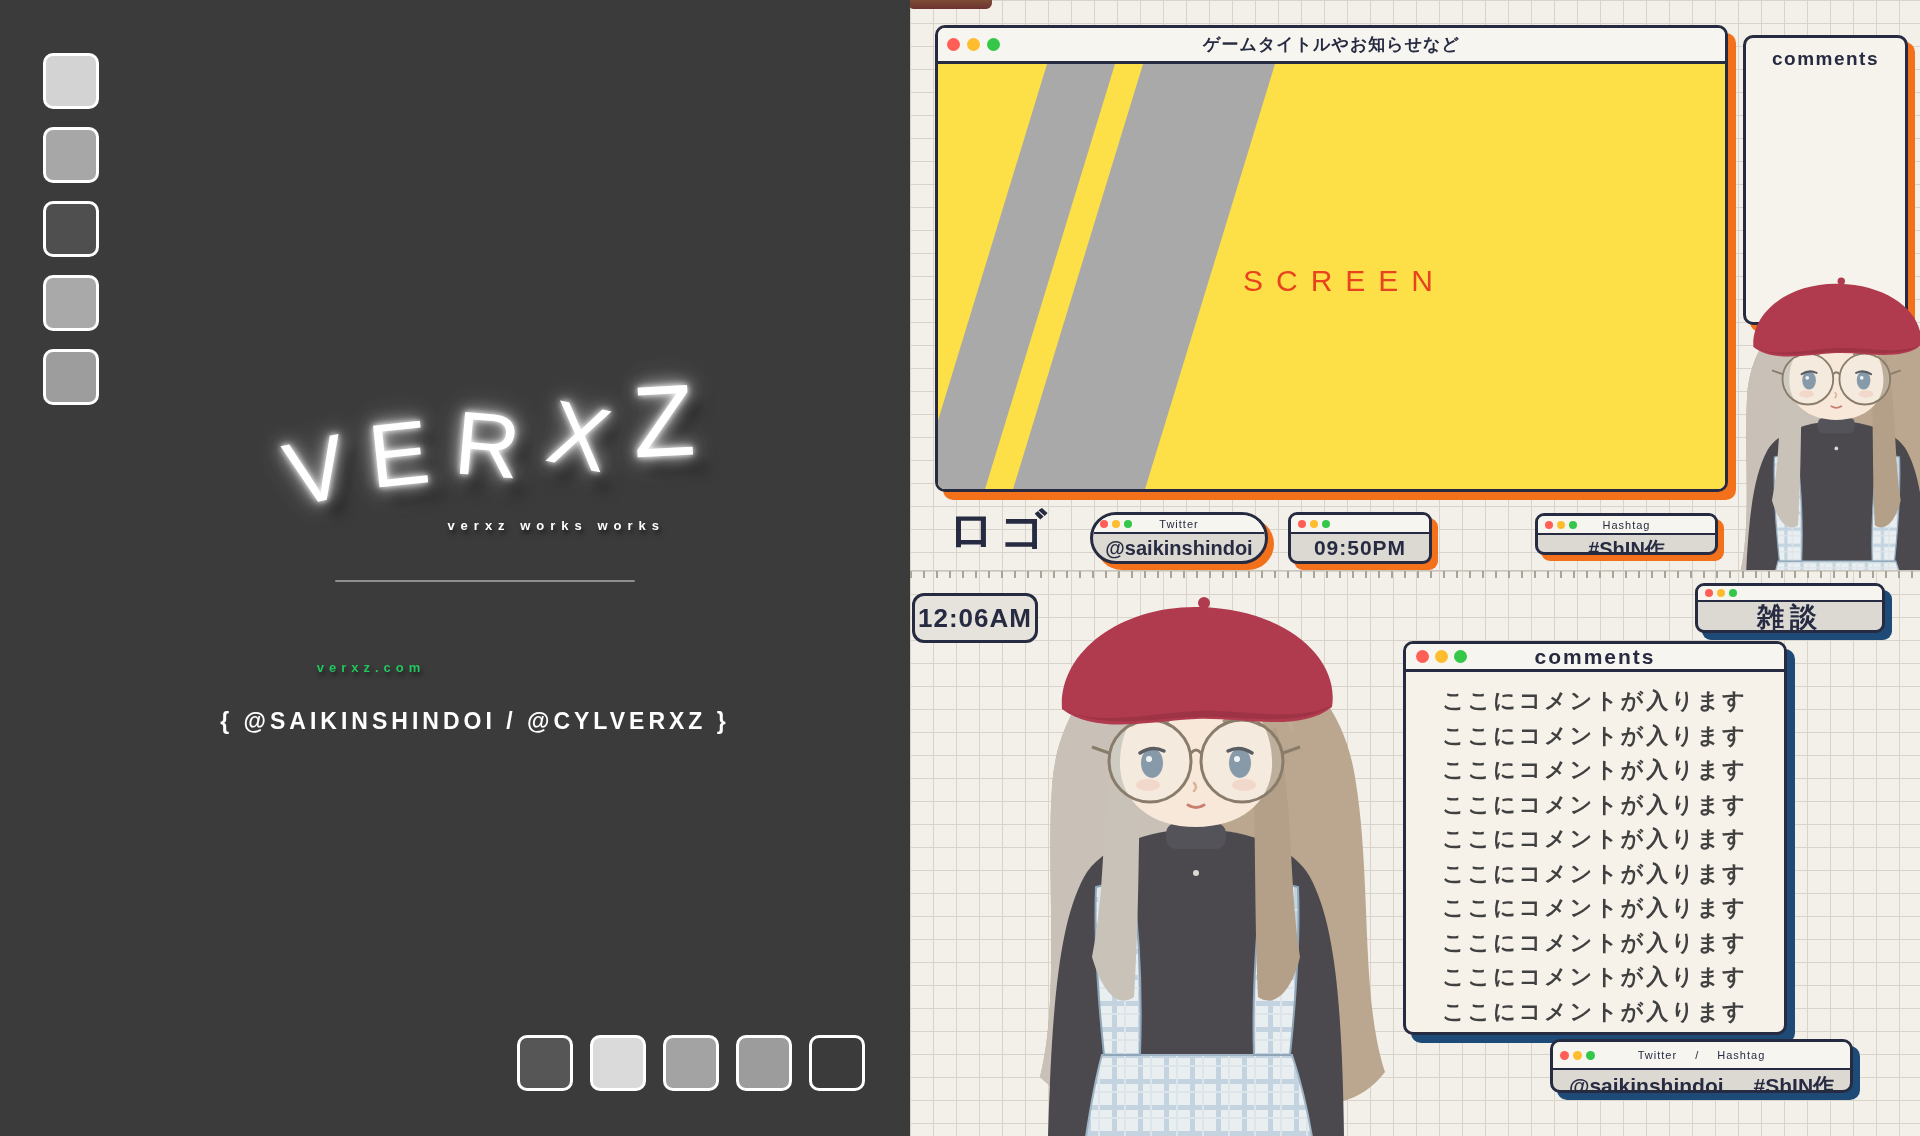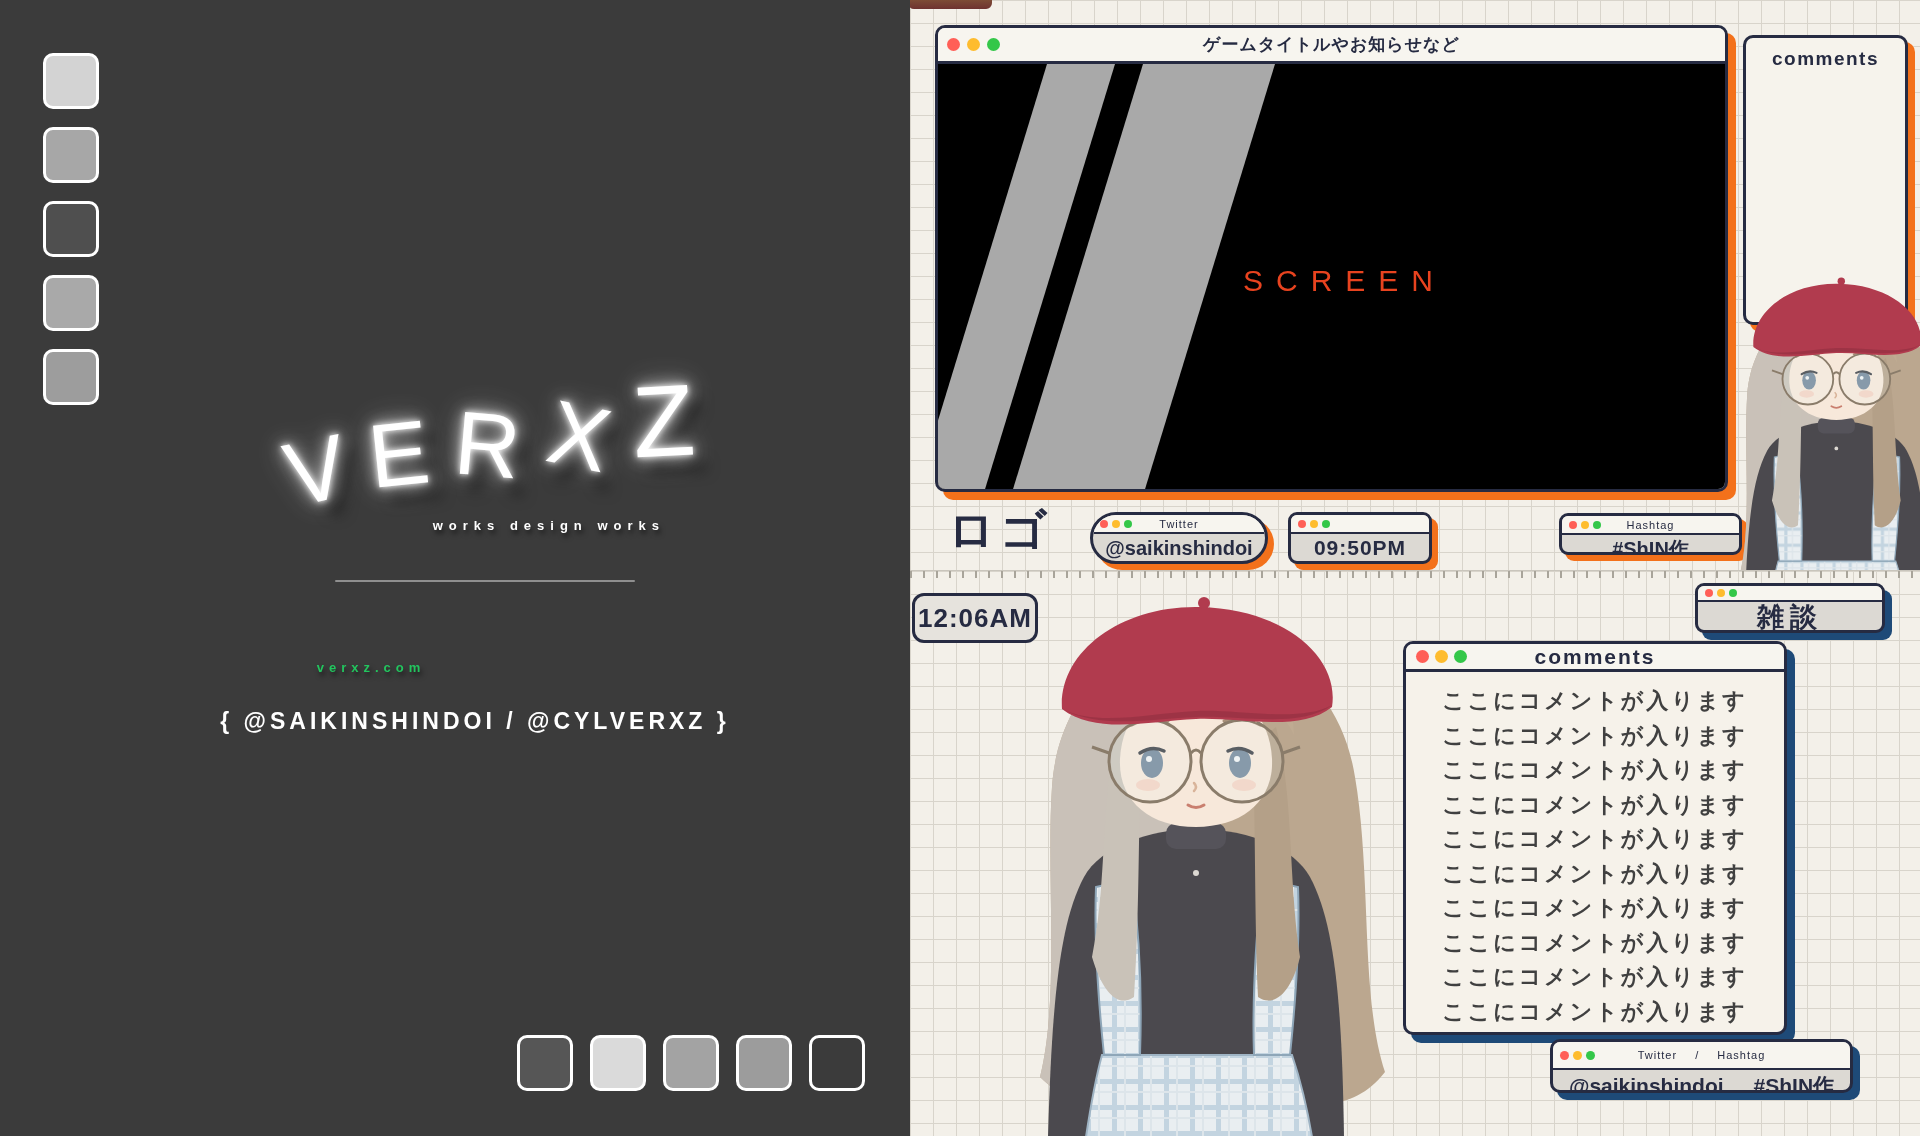--- a/index.html
+++ b/index.html
@@ -57,21 +57,21 @@
   .dot.r { background:#ff5f57; } .dot.y { background:#febc2e; } .dot.g { background:#34c749; }
 
   .game-window { position:absolute; left:25px; top:25px; width:793px; height:467px;
       background:#f6f3ec; border:3px solid #262b42; border-radius:10px;
       box-shadow:8px 8px 0 #f3711b; }
   .game-titlebar { position:relative; height:33px; display:flex; justify-content:center; align-items:center;
       background:#f7f5ef; border-radius:7px 7px 0 0; }
   .game-titlebar .lights { position:absolute; left:9px; top:10px; }
   .game-titlebar .dot { width:13px; height:13px; }
   .game-title { font-size:17px; font-weight:700; letter-spacing:1px; }
-  .screen { position:absolute; left:0; right:0; top:33px; bottom:0; background:#000000;
+  .screen { position:absolute; left:0; right:0; top:33px; bottom:0; background:#fde047;
       border-top:3px solid #262b42; border-radius:0 0 7px 7px; overflow:hidden; }
   .stripe { position:absolute; top:0; height:100%; background:#a9a9a9;
       transform:skewX(-17deg); transform-origin:top left; }
   .stripe.a { left:109px; width:68px; }
   .stripe.b { left:205px; width:132px; }
   .screen-label { position:absolute; left:305px; top:200px; font-size:30px; letter-spacing:13px;
       font-weight:400; }
 
   .logo-placeholder { position:absolute; left:38px; top:500px; font-size:46px; font-weight:800;
       letter-spacing:5px; }
@@ -80,21 +80,21 @@
       box-shadow:6px 6px 0 #f3711b; overflow:hidden; }
   .mini-header { position:relative; height:19px; background:#f7f5ef; border-bottom:2px solid #262b42;
       display:flex; justify-content:center; align-items:center; }
   .mini-header .lights { position:absolute; left:7px; gap:4px; }
   .mini-header .dot { width:8px; height:8px; }
   .mini-label { font-size:11px; font-weight:400; letter-spacing:1px; }
   .mini-body { display:flex; justify-content:center; align-items:center; font-weight:700; }
 
   .w-twitter { left:180px; top:512px; width:178px; height:52px;border-radius:26px; }
   .w-time    { left:378px; top:512px; width:144px; height:52px; }
-  .w-hashtag { left:649px; top:513px; width:183px; height:42px; }
+  .w-hashtag { left:625px; top:513px; width:183px; height:42px; }
   .w-twitter .mini-body, .w-hashtag .mini-body { font-size:20px; height:28px; }
   .w-time .mini-body { font-size:21px; height:28px; letter-spacing:1px; }
 
   .comments-panel { position:absolute; left:833px; top:35px; width:165px; height:290px;
       background:#f6f3ec; border:3px solid #262b42; border-radius:10px;
       box-shadow:7px 7px 0 #f3711b; text-align:center; }
   .comments-panel-title { margin-top:10px; font-size:19px; font-weight:700; letter-spacing:1.5px; }
 
   
   .time-badge { position:absolute; left:2px; top:22px; width:126px; height:50px;
@@ -193,21 +193,21 @@
       </div>
 
     <div class="neon-logo">
       <span class="neon-letter nl0">V</span>
       <span class="neon-letter nl1">E</span>
       <span class="neon-letter nl2">R</span>
       <span class="neon-letter nl3">X</span>
       <span class="neon-letter nl4">Z</span>
     </div>
 
-    <div class="logo-tagline">works design works</div>
+    <div class="logo-tagline">verxz works works</div>
     <div class="divider-line"></div>
     <div class="website">verxz.com</div>
     <div class="handles">{ @SAIKINSHINDOI / @CYLVERXZ }</div>
 
     <div class="swatch-row">
         <div class="swatch" style="background: rgb(86, 86, 86);"></div>
         <div class="swatch" style="background: rgb(218, 218, 218);"></div>
         <div class="swatch" style="background: rgb(163, 163, 163);"></div>
         <div class="swatch" style="background: rgb(156, 156, 156);"></div>
         <div class="swatch" style="background: rgb(59, 59, 59);"></div>

